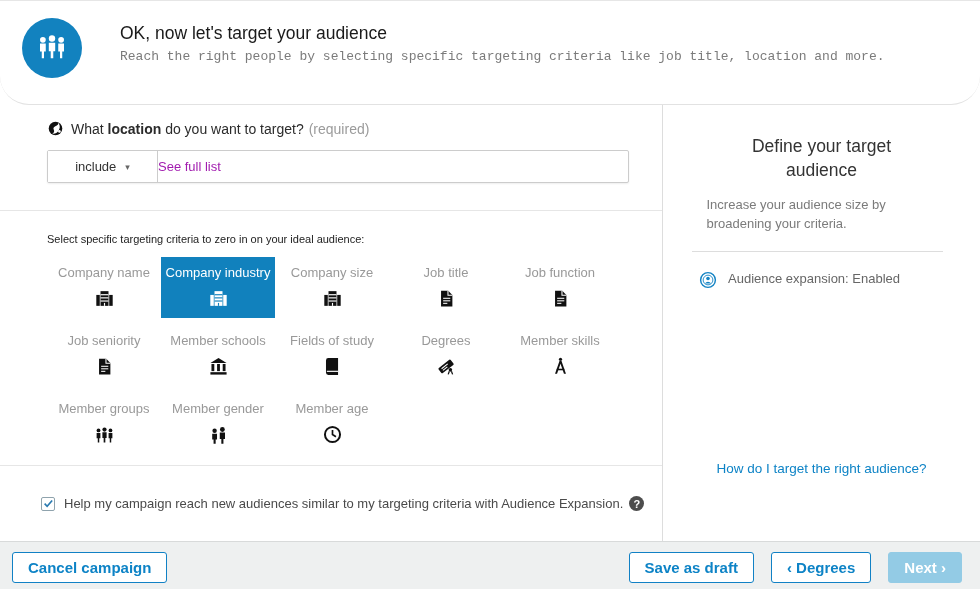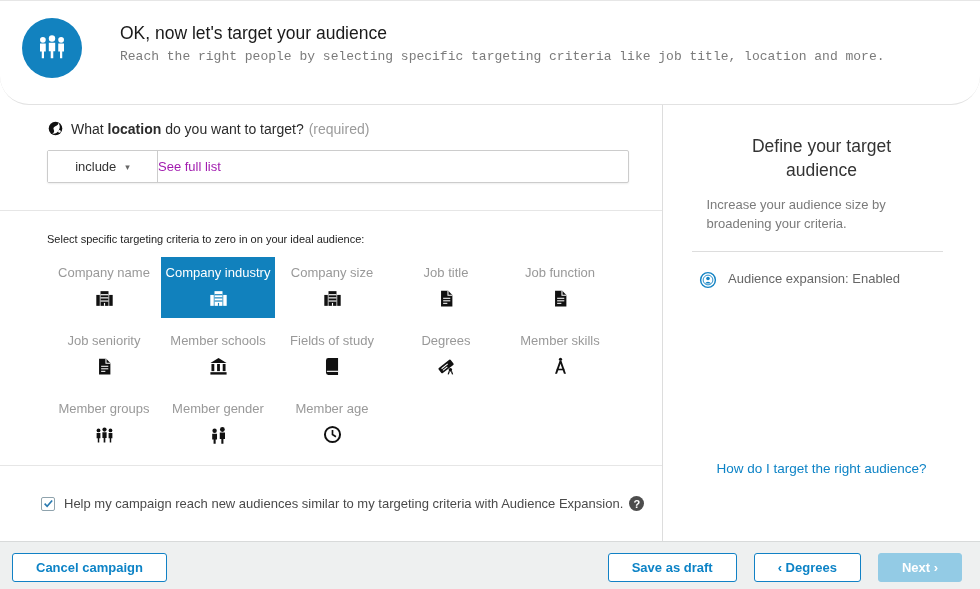--- a/index.html
+++ b/index.html
@@ -61,22 +61,22 @@
   .sb-divider { border:0; border-top:1px solid #ddd; margin:17px 37px 0 29px; }
   .sb-status { margin:19px 0 0 36px; display:flex; align-items:flex-start; }
   .sb-status-icon { width:18px; height:18px; flex:0 0 auto; }
   .sb-status-text { margin-left:11px; font-size:13px; color:#666; }
   .sb-link { position:absolute; top:356px; left:0; width:100%; text-align:center; font-size:13.5px; color:#0d83c6; text-decoration:none; }
 
   
   .footer { height:52px; background:#eef0f0; border-top:1px solid #d8dada; display:flex; align-items:center;
     justify-content:space-between; padding:0 18px 0 12px; }
   .footer-right { display:flex; gap:17px; }
-  .btn { font-family:"Liberation Sans",sans-serif; font-size:13px; font-weight:bold; color:#0d83c6;
-    background:#fff; border:1px solid #1181c5; border-radius:3px; padding:6px 23px; cursor:pointer; }
+  .btn { font-family:"Liberation Sans",sans-serif; font-size:15px; font-weight:bold; color:#0d83c6;
+    background:#fff; border:1px solid #1181c5; border-radius:3px; padding:6px 15px; cursor:pointer; }
   .btn-next { background:#93cbe5; border-color:#93cbe5; color:#fff; cursor:default; }
 </style>
 </head>
 <body>
 
 <div class="page">
 
   <div class="header">
     <div class="header-avatar">
       <span><svg viewBox="0 0 20 20" fill="currentColor">

